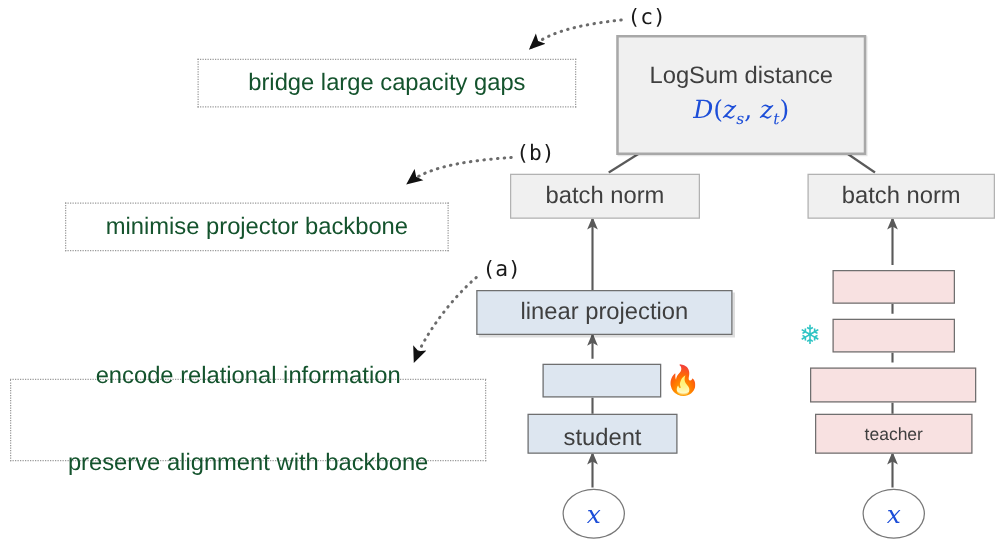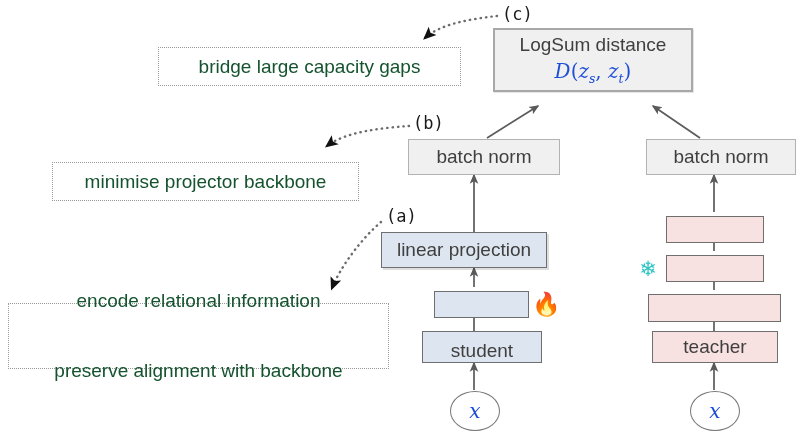--- a/index.html
+++ b/index.html
@@ -59,21 +59,21 @@
   }
   .blue.shadowed {
     box-shadow: 2px 2px 0 rgba(0,0,0,0.13);
   }
 
   
   .pink {
     background: #f8e1e1;
     border: 1px solid #6f6f6f;
     color: #3f3f3f;
-    font-size: 19px;
+    font-size: 14px;
   }
 
   
   .math {
     font-family: "DejaVu Serif", "Liberation Serif", serif;
     font-style: italic;
     font-size: 20px;
     color: #1d4ed8;
   }
   .math sub {
@@ -173,30 +173,30 @@
 
   <div class="node annot" style="left:8px; top:303px; width:381px; height:66px;gap:48px;">
     <span class="line">encode relational information</span>
     <span class="line">preserve alignment with backbone</span>
   </div>
 
   <div class="tag" style="left:502px; top:4px;">(c)</div>
   <div class="tag" style="left:413px; top:113px;">(b)</div>
   <div class="tag" style="left:386px; top:206px;">(a)</div>
 
-  <div class="node grey thick" style="left:493px; top:28px; width:200px; height:64px;">
+  <div class="node grey thick" style="left:493px; top:28px; width:200px; height:96px;">
     <span style="font-size:19px;">LogSum distance</span>
     <span class="math" style="margin-top:4px;"><span>D</span><span class="paren">(</span><span>z</span><sub>s</sub><span class="paren">, </span><span>z</span><sub>t</sub><span class="paren">)</span></span>
   </div>
 
   <div class="node grey" style="left:408px; top:139px; width:152px; height:36px;">
     <span>batch norm</span>
   </div>
 
-  <div class="node blue shadowed" style="left:381px; top:232px; width:166px; height:36px;">
+  <div class="node blue shadowed" style="left:381px; top:232px; width:205px; height:36px;">
     <span>linear projection</span>
   </div>
 
   <div class="node blue" style="left:434px; top:291px; width:95px; height:27px;">
     <span></span>
   </div>
 
   <div class="glyph" style="left:533px; top:291px; width:28px; height:27px; font-size:23px;">🔥</div>
 
   <div class="node blue" style="left:422px; top:331px; width:120px; height:32px;align-items:flex-end;">

